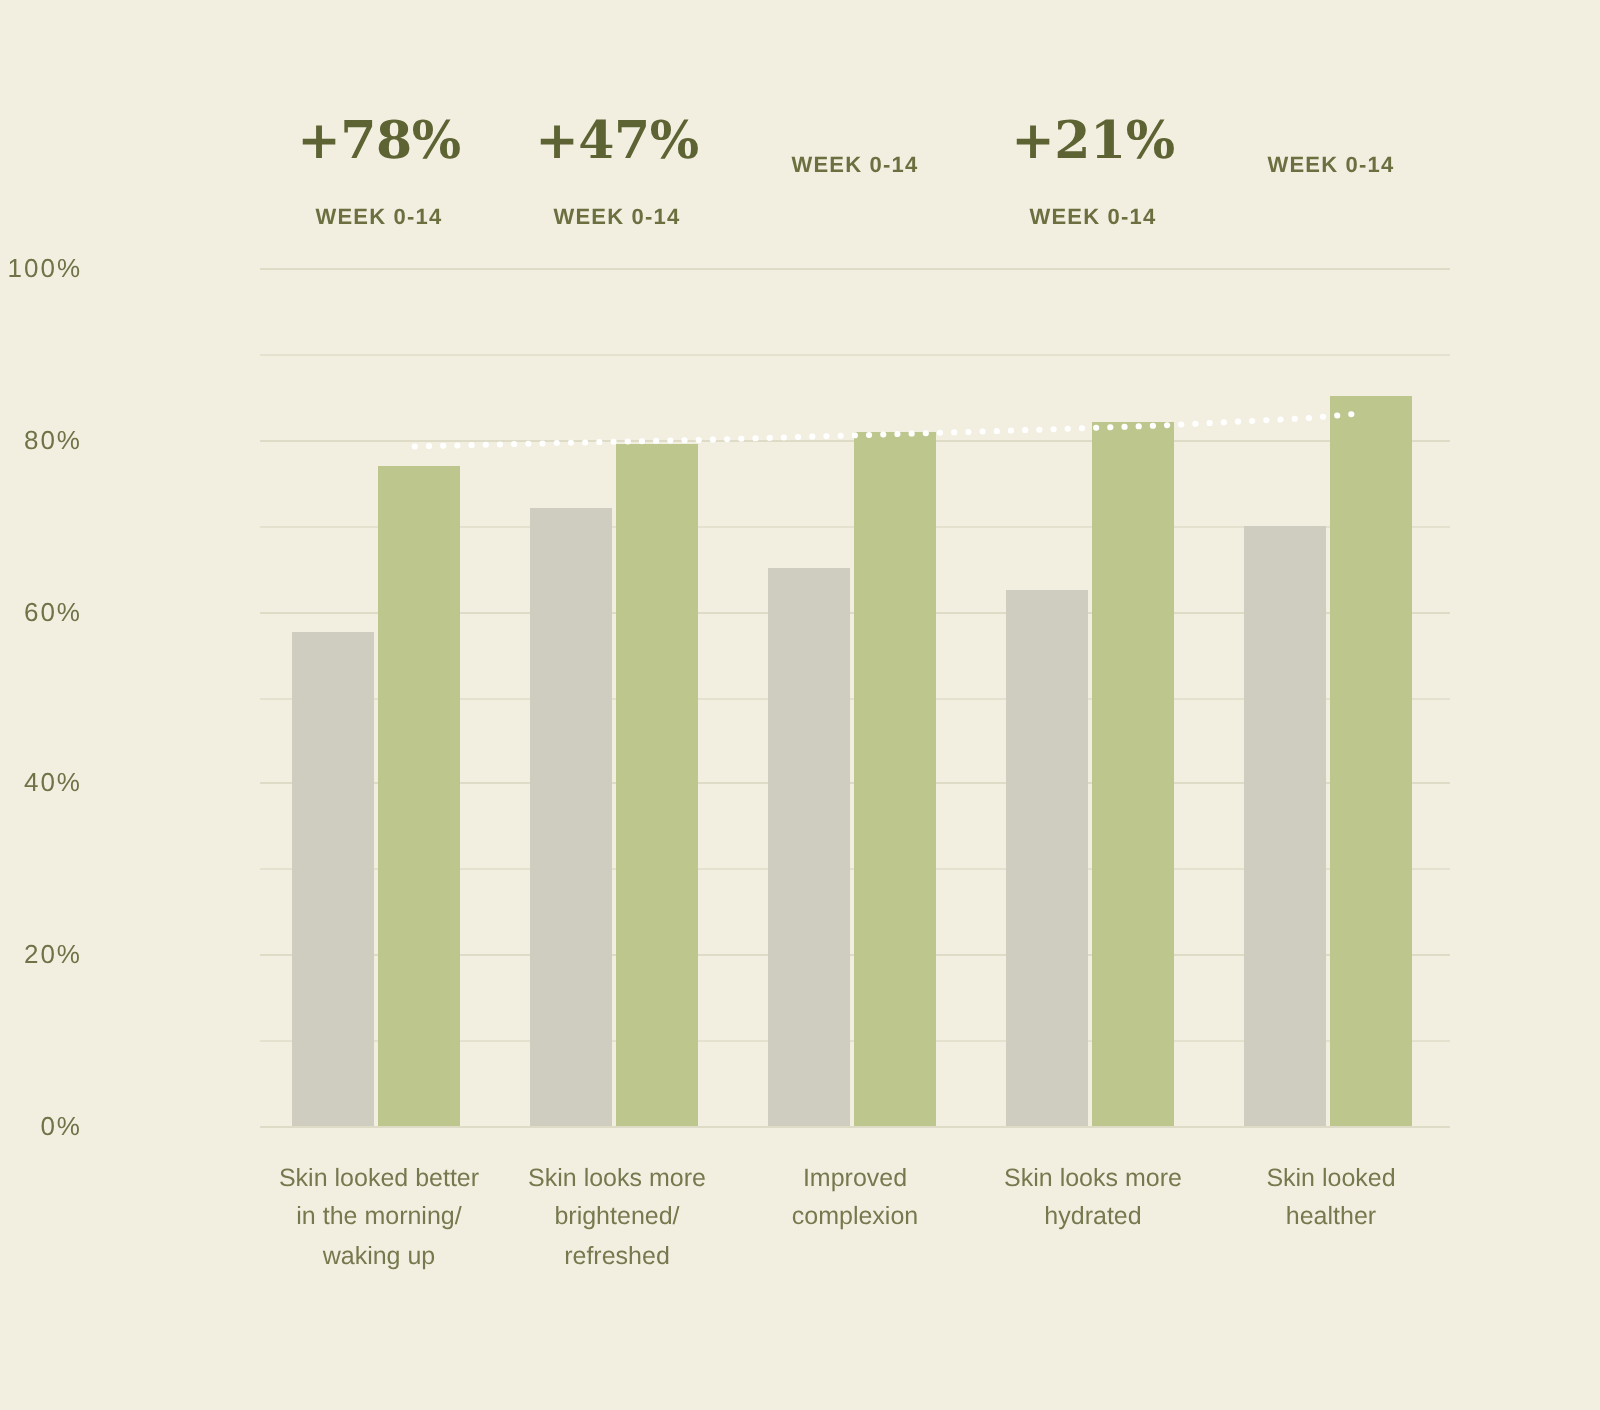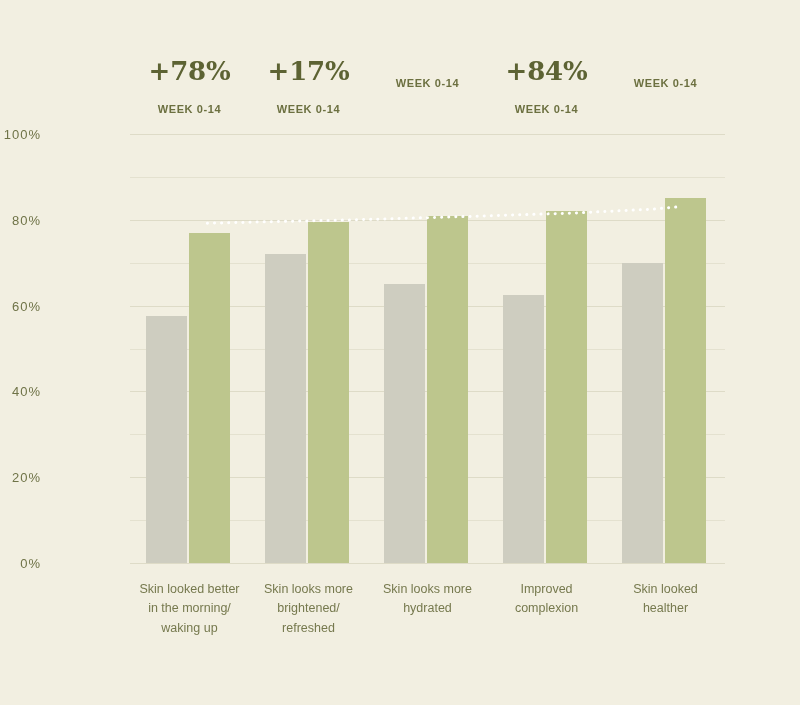--- a/index.html
+++ b/index.html
@@ -126,28 +126,28 @@
 <body>
 
 <div id="chart-root">
 
   <div class="callouts">
       <div class="callout">
         <span class="callout-value">+78%</span>
         <span class="callout-period">WEEK 0-14</span>
       </div>
       <div class="callout">
-        <span class="callout-value">+17%</span>
-        <span class="callout-period">WEEK 0-14</span>
-      </div>
-      <div class="callout">
-        <span class="callout-period">WEEK 0-14</span>
-      </div>
-      <div class="callout">
-        <span class="callout-value">+84%</span>
+        <span class="callout-value">+47%</span>
+        <span class="callout-period">WEEK 0-14</span>
+      </div>
+      <div class="callout">
+        <span class="callout-period">WEEK 0-14</span>
+      </div>
+      <div class="callout">
+        <span class="callout-value">+21%</span>
         <span class="callout-period">WEEK 0-14</span>
       </div>
       <div class="callout">
         <span class="callout-period">WEEK 0-14</span>
       </div>
     </div>
 
   <div class="plot">
     <div class="grid-layer">
         <div class="gridline major" style="top: 429px;"></div>
@@ -183,18 +183,18 @@
         <div class="bar green" style="left: 534.5px; width: 41px; height: 364.65px; background: rgb(189, 198, 141);"></div>
       </div>
     <svg class="trend" viewBox="0 0 595 429" preserveAspectRatio="none">
         <polyline points="77.35000000000001,89.23199999999997 148.75,87.51600000000002 226.1,85.79999999999995 297.5,83.65499999999997 368.9,81.50999999999999 446.25,78.93600000000004 523.6,75.07500000000005 547.4,72.93" fill="none" stroke="#ffffff" stroke-width="3" stroke-linecap="round" stroke-dasharray="0.1 7"></polyline>
       </svg>
   </div>
 
   <div class="cats">
       <div class="cat">Skin looked better in the morning/ waking up</div>
       <div class="cat">Skin looks more brightened/ refreshed</div>
+      <div class="cat">Improved complexion</div>
       <div class="cat">Skin looks more hydrated</div>
-      <div class="cat">Improved complexion</div>
       <div class="cat">Skin looked healther</div>
     </div>
 
 </div>
 
 </body></html>

